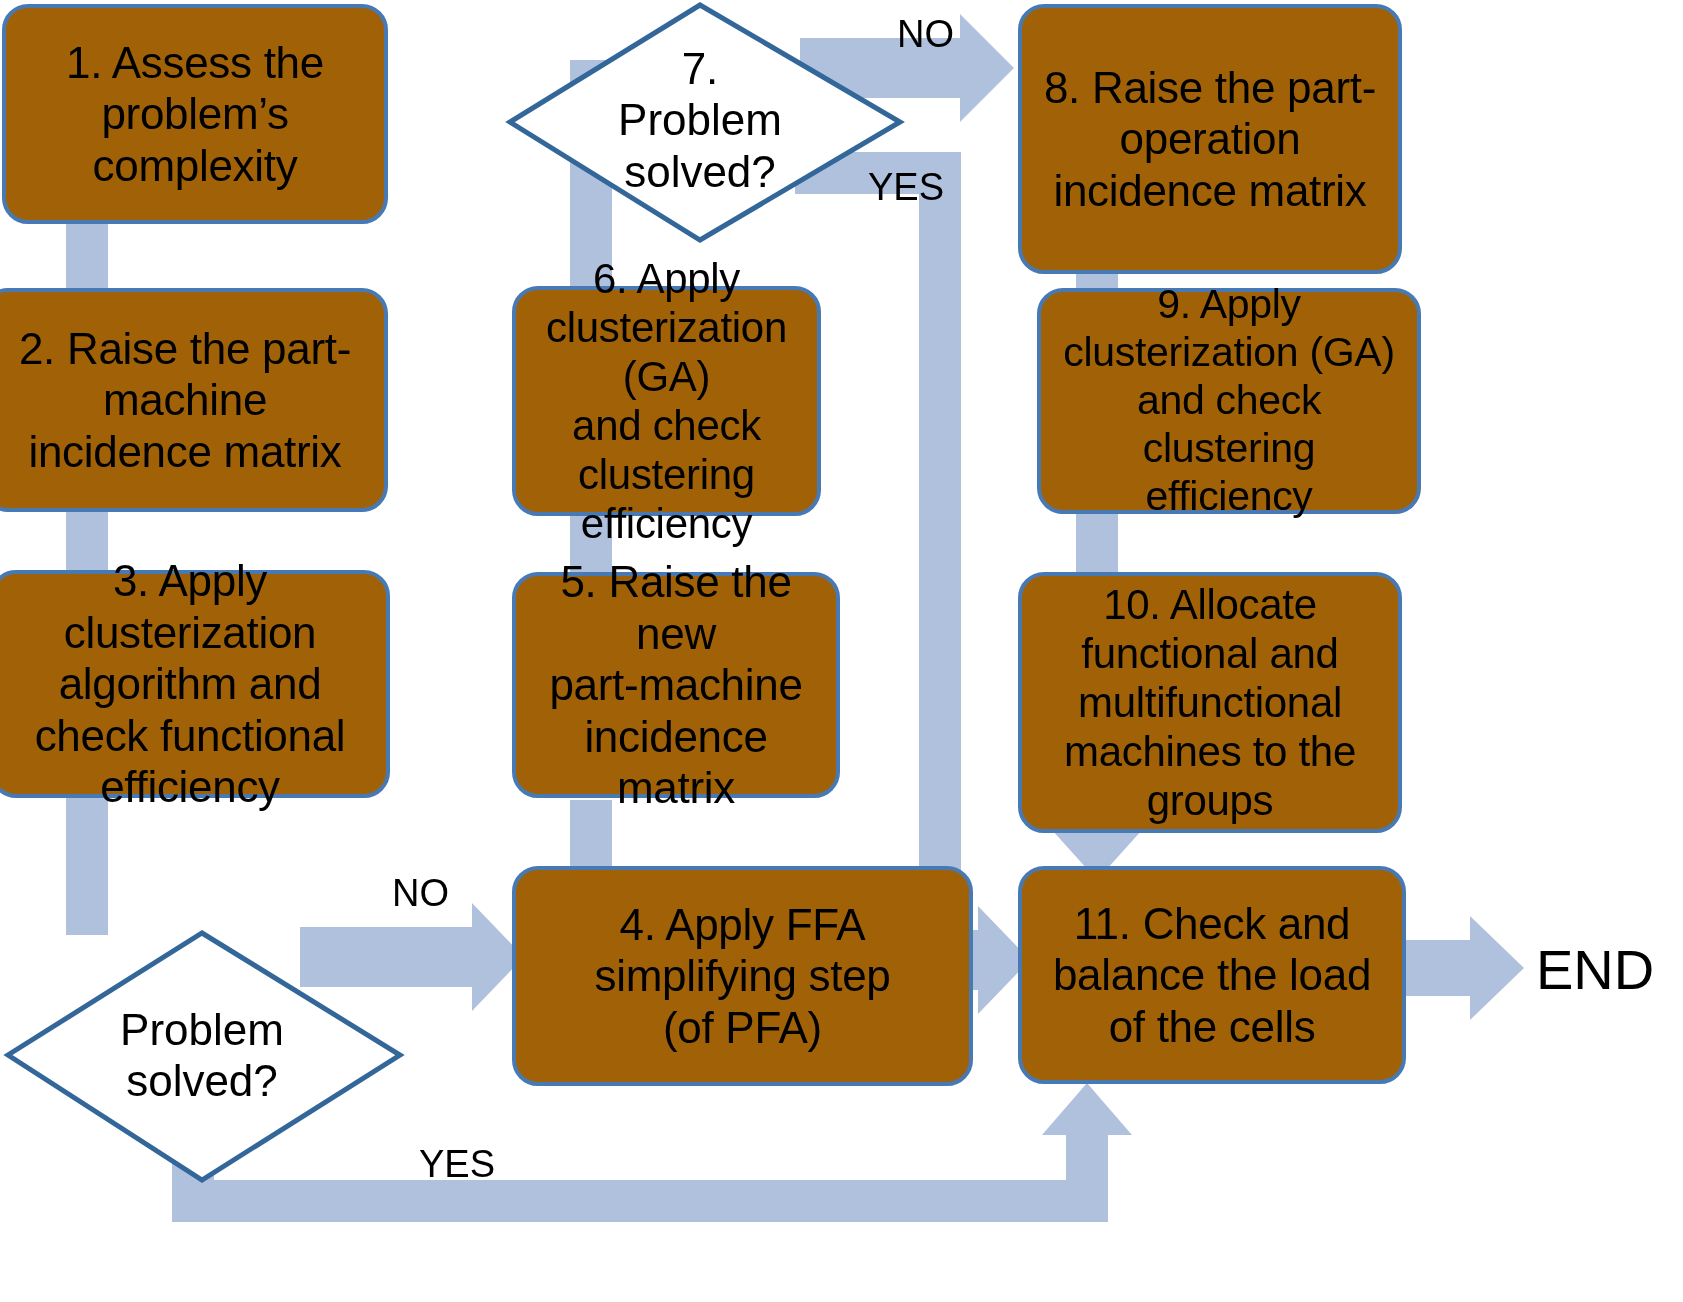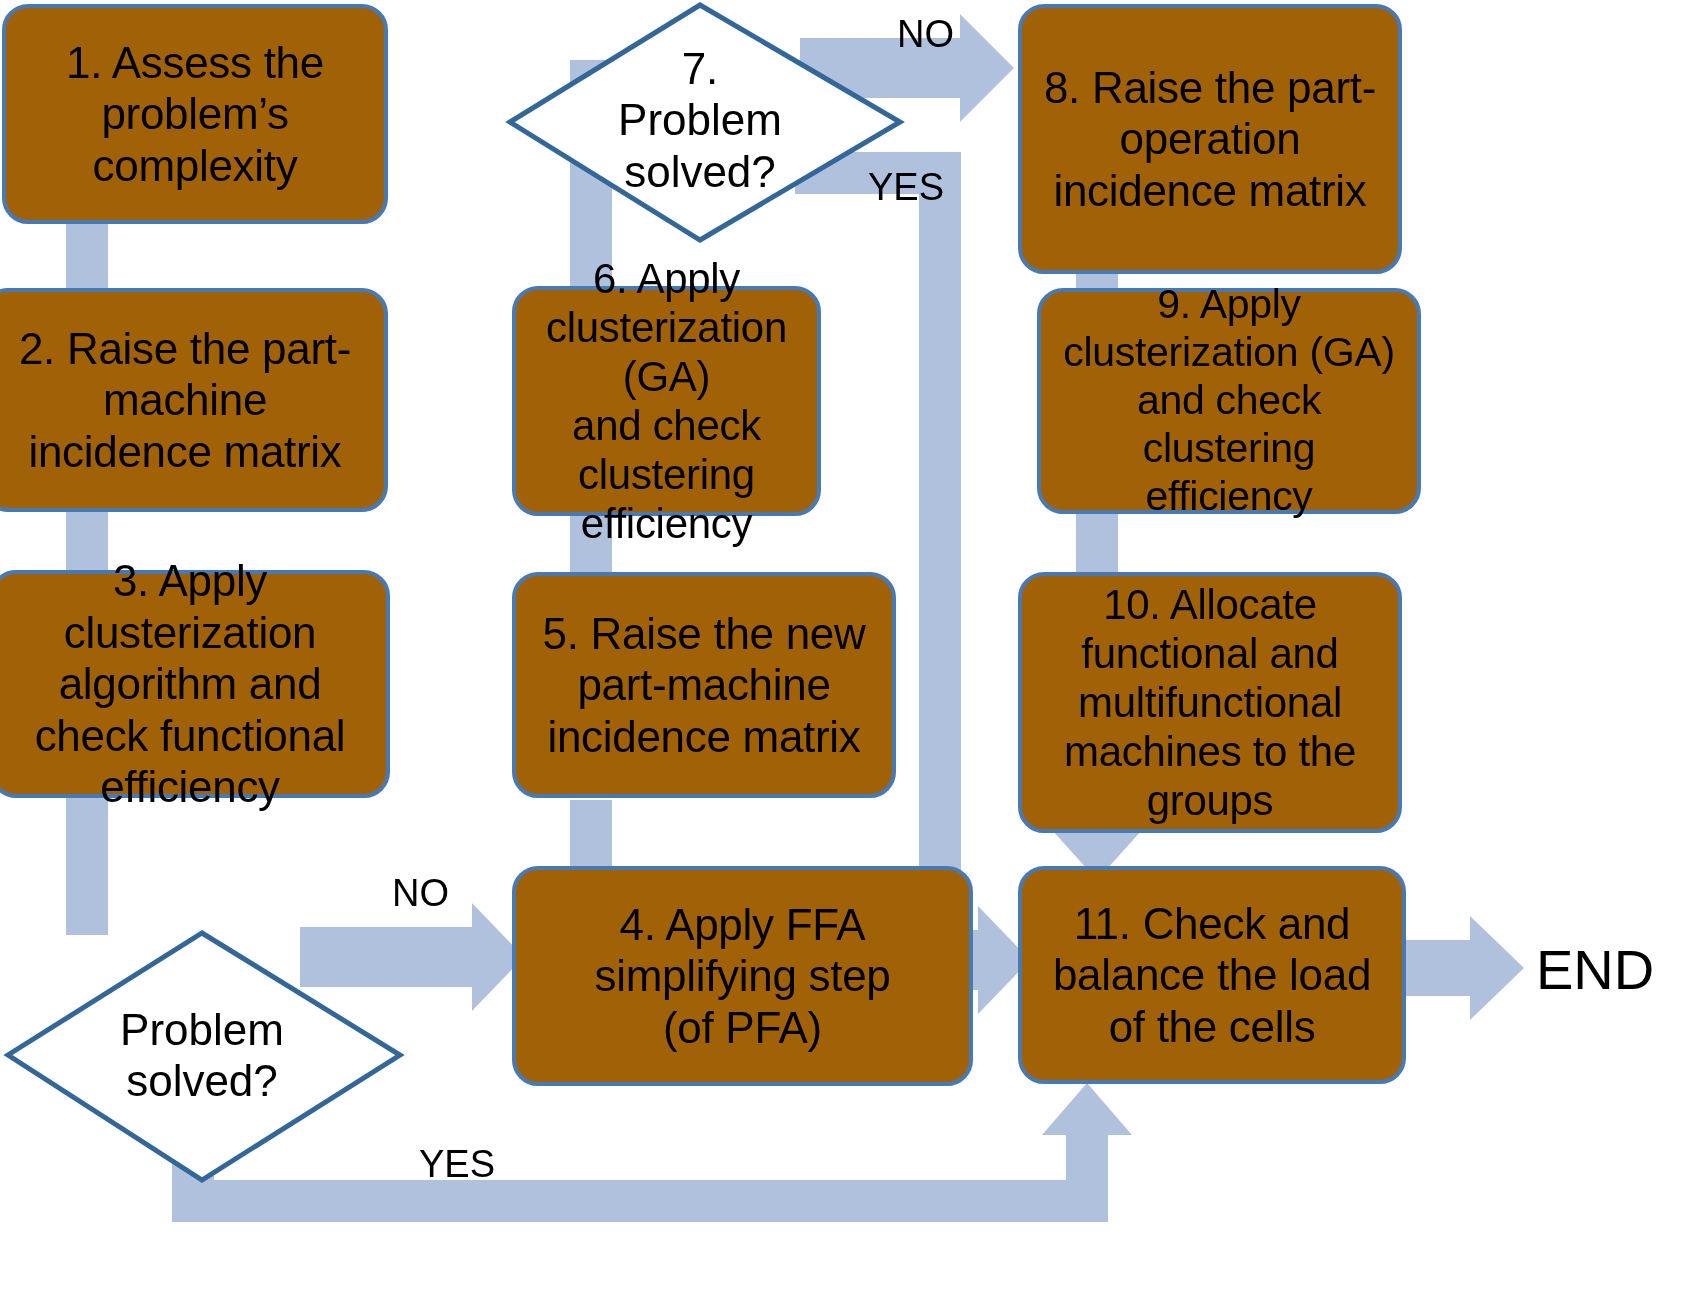--- a/index.html
+++ b/index.html
@@ -153,21 +153,21 @@
   </div>
 
   <div class="node" style="left:512px; top:866px; width:461px; height:220px;">
     <span class="txt">
       <span>4. Apply FFA</span><br>
       <span>simplifying step</span><br>
       <span>(of PFA)</span>
     </span>
   </div>
 
-  <div class="node" style="left:512px; top:572px; width:384px; height:226px;">
+  <div class="node" style="left:512px; top:572px; width:328px; height:226px;">
     <span class="txt">
       <span>5. Raise the new</span><br>
       <span>part-machine</span><br>
       <span>incidence matrix</span>
     </span>
   </div>
 
   <div class="node" style="left:512px; top:286px; width:309px; height:230px; font-size:42px;">
     <span class="txt">
       <span>6. Apply</span><br>

